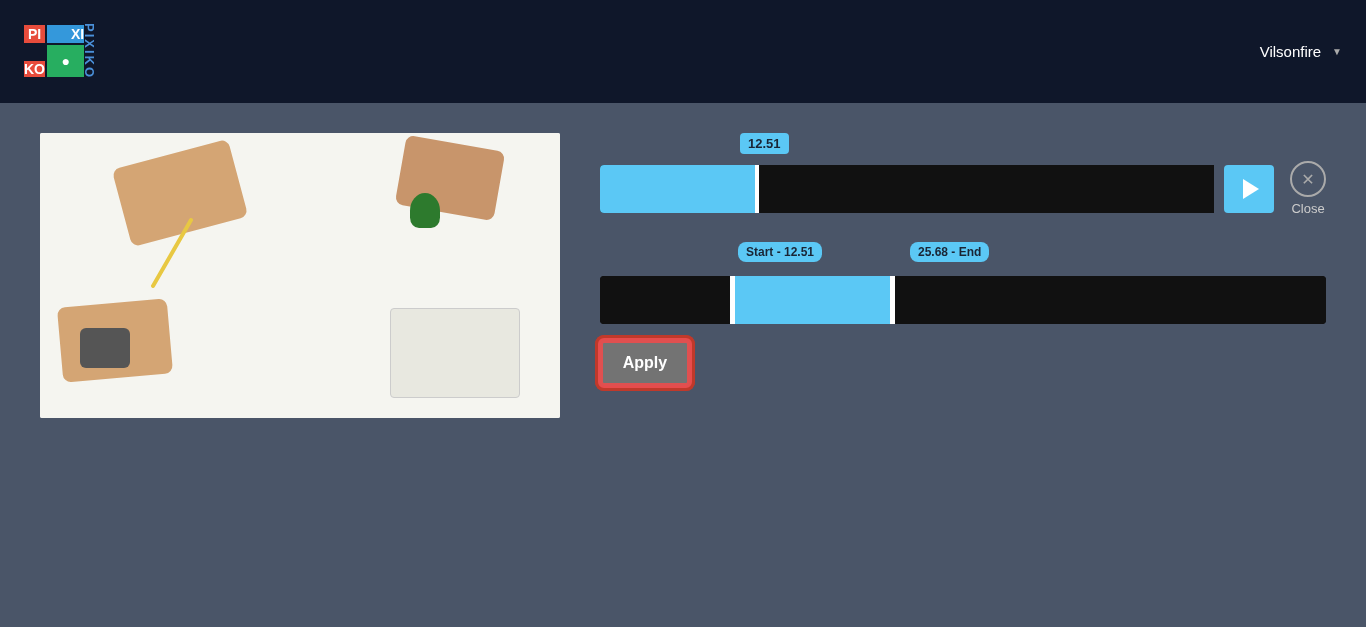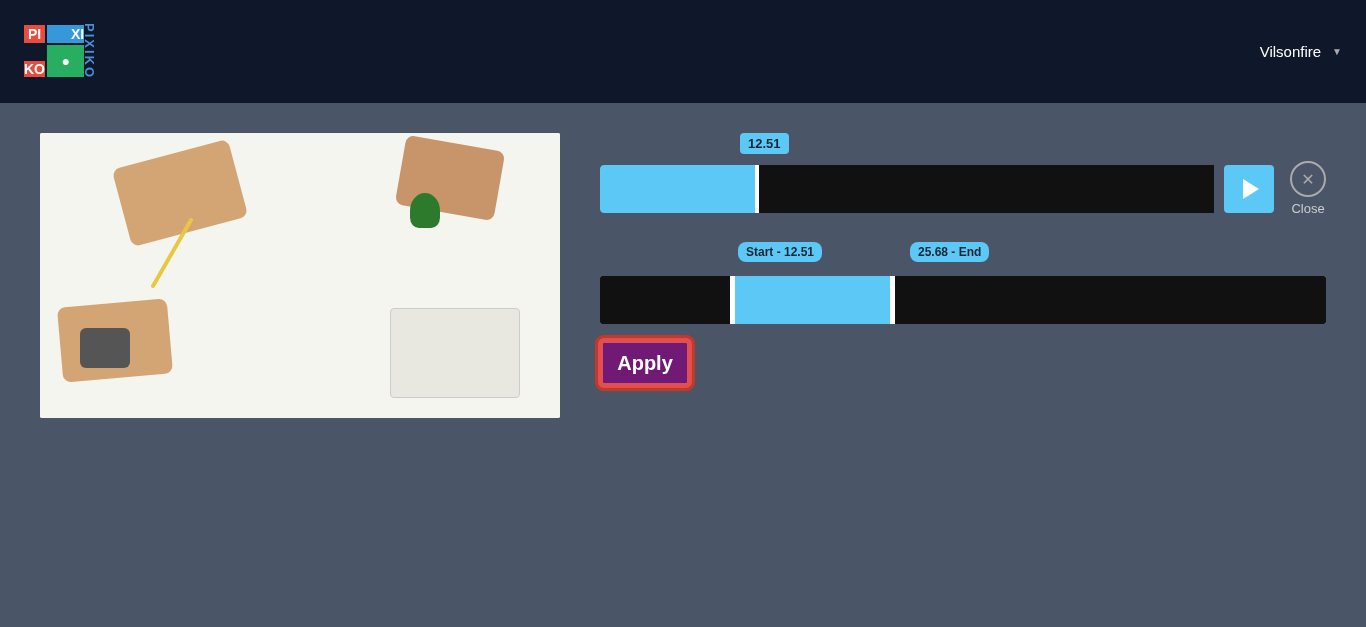--- a/index.html
+++ b/index.html
@@ -351,23 +351,23 @@
       flex: 1;
       height: 100%;
       background: #111;
       border-radius: 0 4px 4px 0;
     }
 
     
     .apply-button {
       width: 90px;
       height: 46px;
-      background: #701a75;
+      background: #737373;
       color: white;
-      font-size: 20px;
+      font-size: 16px;
       font-weight: bold;
       border: none;
       border-radius: 4px;
       cursor: pointer;
       display: flex;
       align-items: center;
       justify-content: center;
       border: 3px solid #e05050;
       box-shadow: 0 0 0 3px #e74c4c, 0 0 0 5px #c0392b;
       outline: 3px solid #c0392b;

